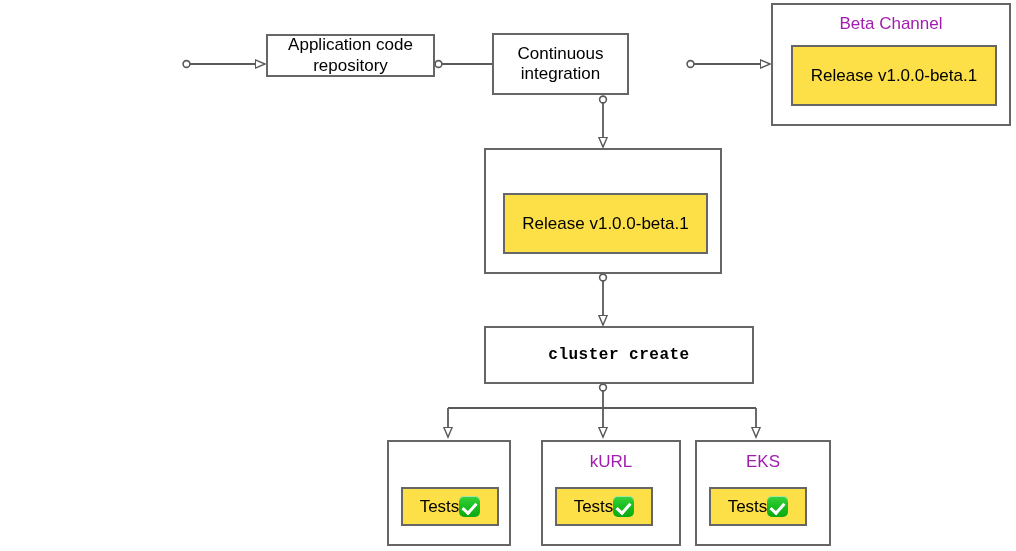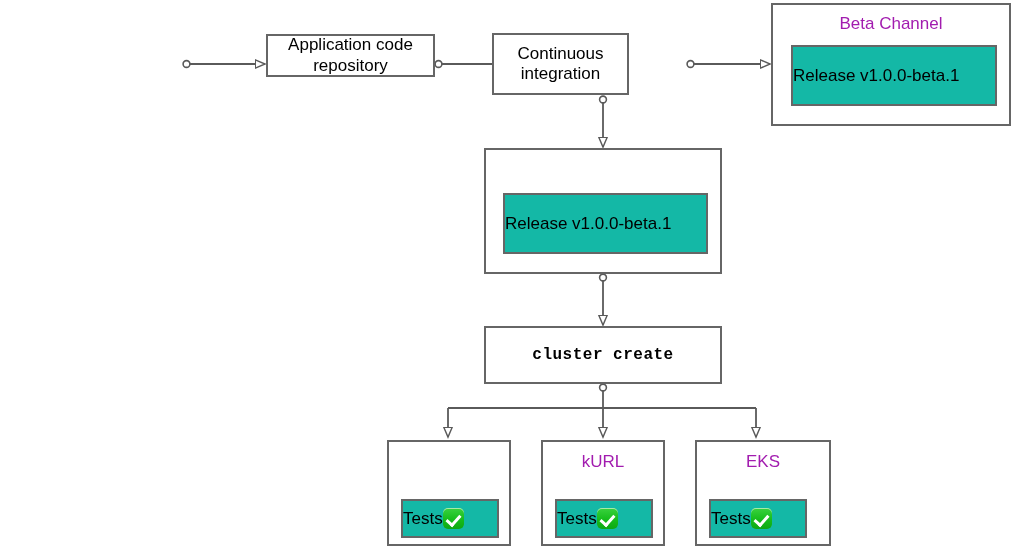--- a/index.html
+++ b/index.html
@@ -58,37 +58,36 @@
     right: 0;
     text-align: center;
     font-size: 17px;
     color: #a21caf;
     line-height: 1.1;
   }
   .inner-node {
     position: absolute;
     box-sizing: border-box;
     border: 2px solid #666666;
-    background: #14b8a6;
+    background: #fde047;
     display: flex;
     align-items: center;
-    justify-content: flex-start;
+    justify-content: center;
     font-size: 17px;
     color: #000000;
     white-space: nowrap;
   }
   .mono-node {
     font-family: "Liberation Mono", "DejaVu Sans Mono", monospace;
     font-weight: bold;
     font-size: 16px;
     letter-spacing: 0.5px;
   }
   .tests-box {
     gap: 0;
-    margin-top: 12px;
   }
   .check-badge {
     display: inline-block;
     width: 21px;
     height: 21px;
     border-radius: 5px;
     background: linear-gradient(180deg, #3ad23f 0%, #16bd1c 55%, #0ea813 100%);
     box-shadow: inset 0 1px 0 rgba(255,255,255,0.55);
     position: relative;
     vertical-align: middle;
@@ -174,32 +173,32 @@
       <span>Release v1.0.0-beta.1</span>
     </div>
   </div>
 
   <div class="container-node" style="left:484px; top:148px; width:238px; height:126px;">
     <div class="inner-node" style="left:17px; top:43px; width:205px; height:61px;">
       <span>Release v1.0.0-beta.1</span>
     </div>
   </div>
 
-  <div class="node mono-node" style="left:484px; top:326px; width:238px; height:58px;">
+  <div class="node mono-node" style="left:484px; top:326px; width:270px; height:58px;">
     <span class="label">cluster create</span>
   </div>
 
   <div class="container-node" style="left:387px; top:440px; width:124px; height:106px;">
     <div class="inner-node tests-box" style="left:12px; top:45px; width:98px; height:39px;">
       <span class="tests-label">Tests</span>
       <span class="check-badge"></span>
     </div>
   </div>
 
-  <div class="container-node" style="left:541px; top:440px; width:124px; height:106px;padding-left:28px;">
+  <div class="container-node" style="left:541px; top:440px; width:140px; height:106px;padding-left:28px;">
     <div class="container-title" style="top:11px;">kURL</div>
     <div class="inner-node tests-box" style="left:12px; top:45px; width:98px; height:39px;">
       <span class="tests-label">Tests</span>
       <span class="check-badge"></span>
     </div>
   </div>
 
   <div class="container-node" style="left:695px; top:440px; width:136px; height:106px;">
     <div class="container-title" style="top:11px;">EKS</div>
     <div class="inner-node tests-box" style="left:12px; top:45px; width:98px; height:39px;">

